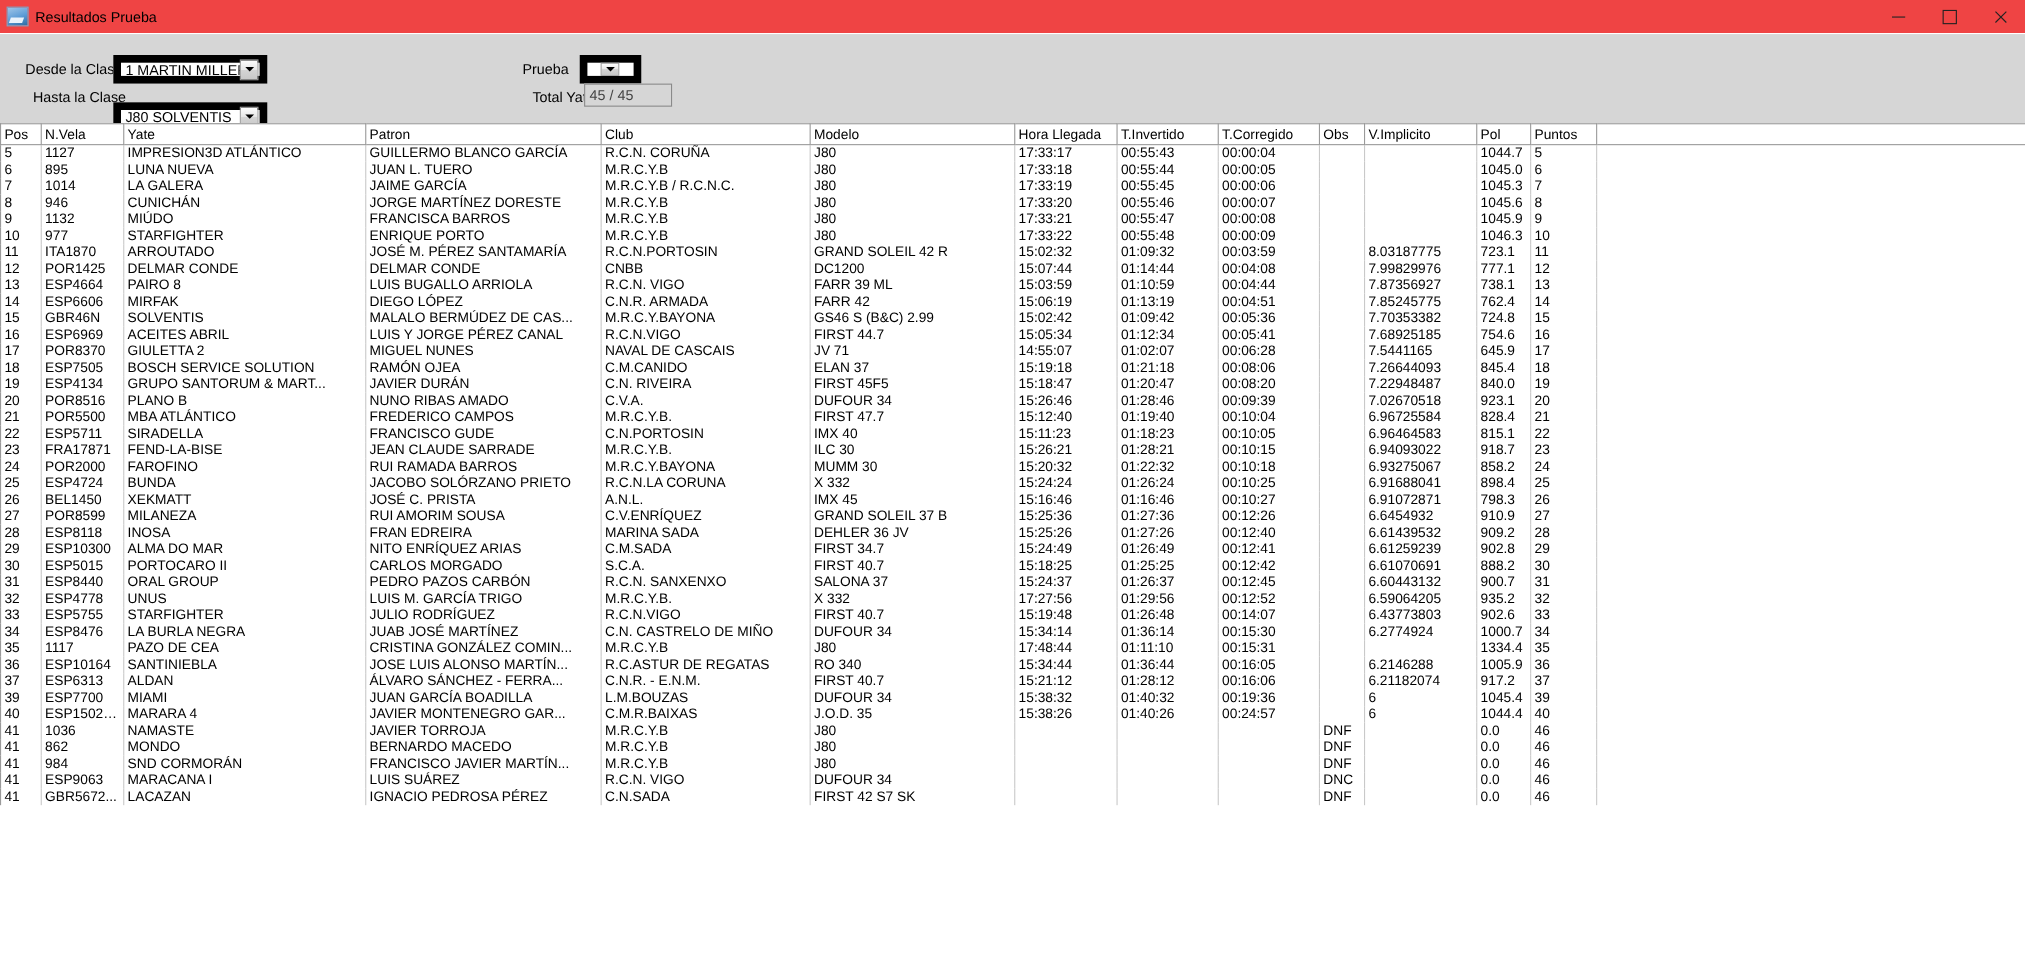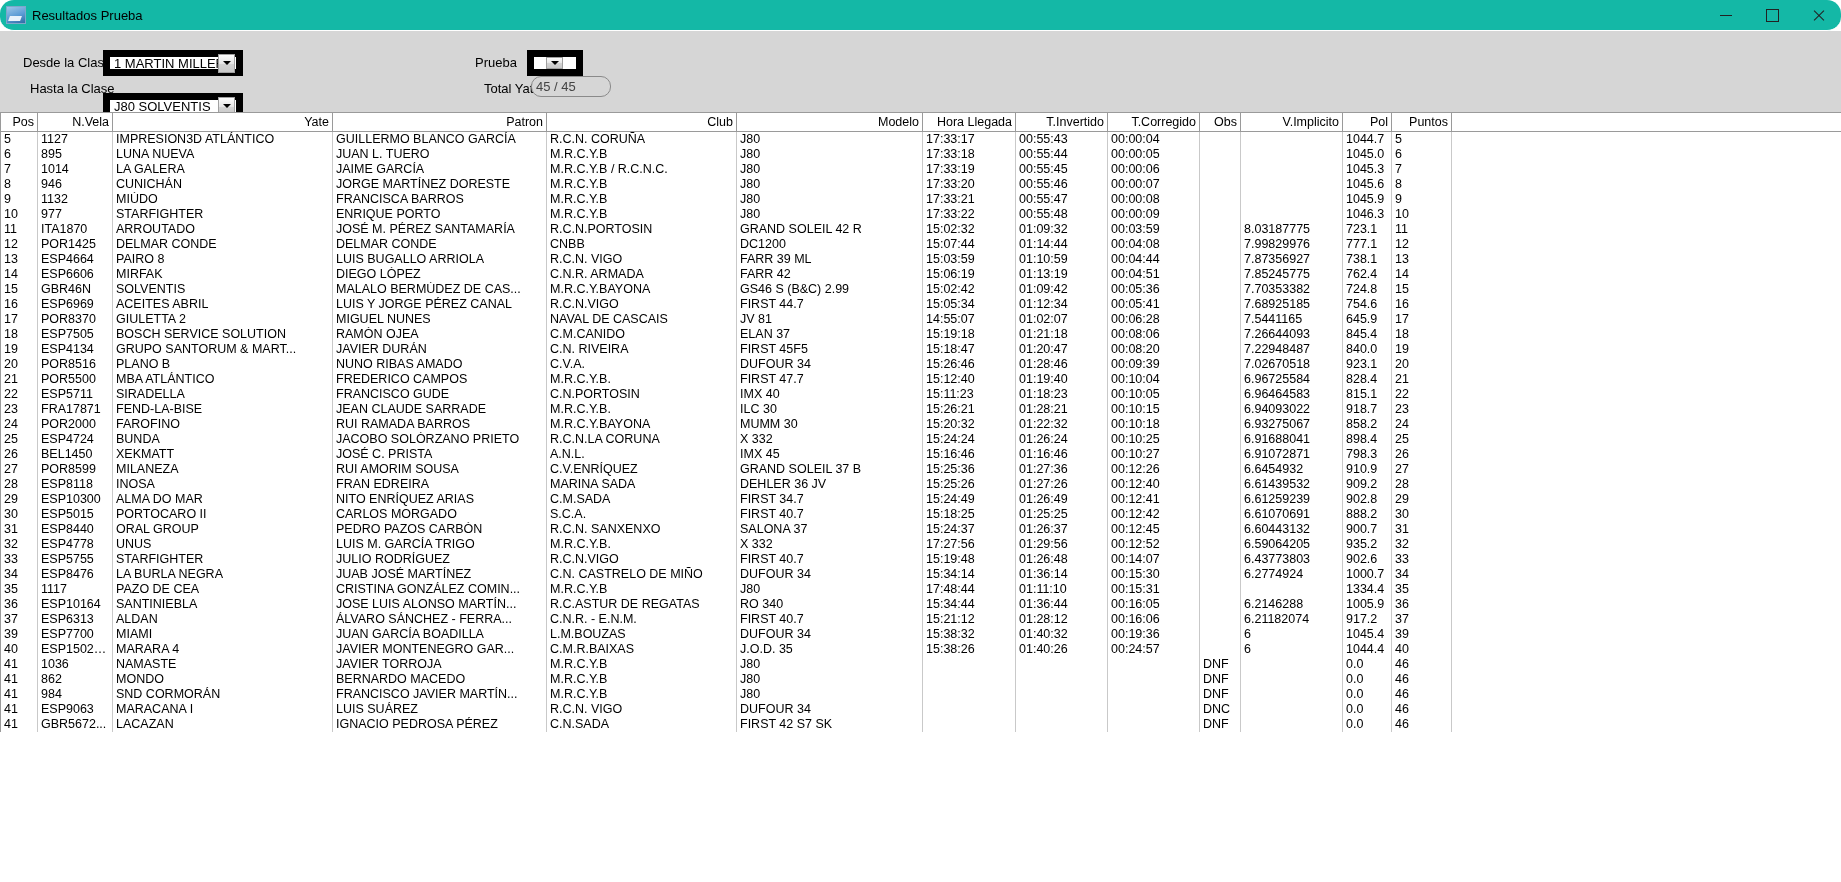--- a/index.html
+++ b/index.html
@@ -12,26 +12,25 @@
     height: 882px;
     font-family: "Liberation Sans", sans-serif;
     font-size: 13px;
     color: #000000;
     overflow: hidden;
   }
 
   
   .titlebar {
     height: 30px;
-    background: #14b8a6;
+    background: #ef4444;
     display: flex;
     align-items: center;
     border-bottom: 1px solid #ffffff;
     position: relative;
-    border-radius: 14px;
   }
   .titlebar .app-icon {
     width: 18px;
     height: 16px;
     margin-left: 6px;
     margin-right: 6px;
     background: linear-gradient(160deg, #9fc6e8 0%, #5b9bd5 55%, #2e6ca4 100%);
     border: 1px solid #7da7c9;
     position: relative;
   }
@@ -161,21 +160,21 @@
     table-layout: fixed;
     width: 1841px;
     font-size: 12.5px;
   }
   table.grid th {
     background: #ffffff;
     border-right: 1px solid #9a9a9a;
     border-bottom: 1px solid #9a9a9a;
     border-top: 1px solid #9a9a9a;
     font-weight: normal;
-    text-align: right;
+    text-align: left;
     padding: 1px 3px;
     height: 16px;
     font-size: 12.5px;
     white-space: nowrap;
     overflow: hidden;
   }
   table.grid td {
     border-right: 1px solid #c9c9c9;
     padding: 0 3px;
     height: 15px;
@@ -223,21 +222,21 @@
     <span class="combo-arrow"></span>
   </div>
 
   <div class="field-label" style="left:475px; top:24px;text-align:center;">Prueba</div>
   <div class="combo" style="left:527px; top:19px; width:56px;flex-direction:column;">
     <span class="combo-text">04</span>
     <span class="combo-arrow"></span>
   </div>
 
   <div class="field-label" style="left:484px; top:50px;">Total Yates</div>
-  <div class="textbox" style="left:531px; top:45px; width:80px;border-radius:10px;">45 / 45</div>
+  <div class="textbox" style="left:531px; top:45px; width:80px;">45 / 45</div>
 
 </div>
 
 <div class="grid-wrap">
   <table class="grid">
     <colgroup>
       <col style="width:37px">
       <col style="width:75px">
       <col style="width:220px">
       <col style="width:214px">
@@ -462,21 +461,21 @@
           <td>754.6</td>
           <td>16</td>
           <td></td>
         </tr>
         <tr>
           <td>17</td>
           <td>POR8370</td>
           <td>GIULETTA 2</td>
           <td>MIGUEL NUNES</td>
           <td>NAVAL DE CASCAIS</td>
-          <td>JV 81</td>
+          <td>JV 71</td>
           <td>14:55:07</td>
           <td>01:02:07</td>
           <td>00:06:28</td>
           <td></td>
           <td>7.5441165</td>
           <td>645.9</td>
           <td>17</td>
           <td></td>
         </tr>
         <tr>

